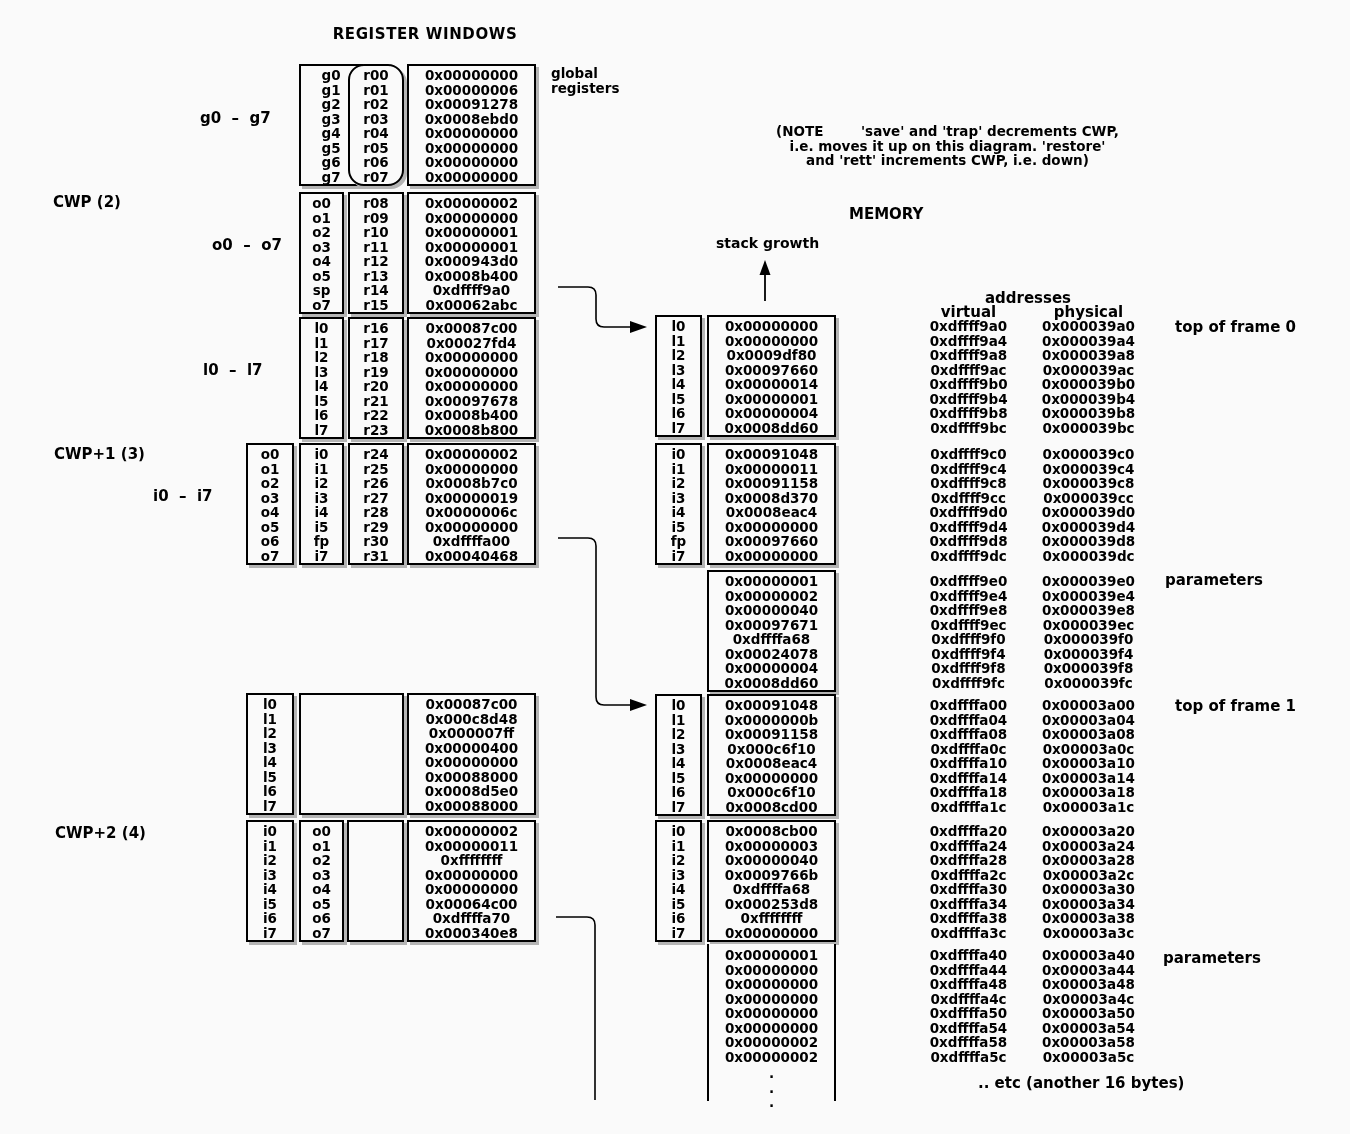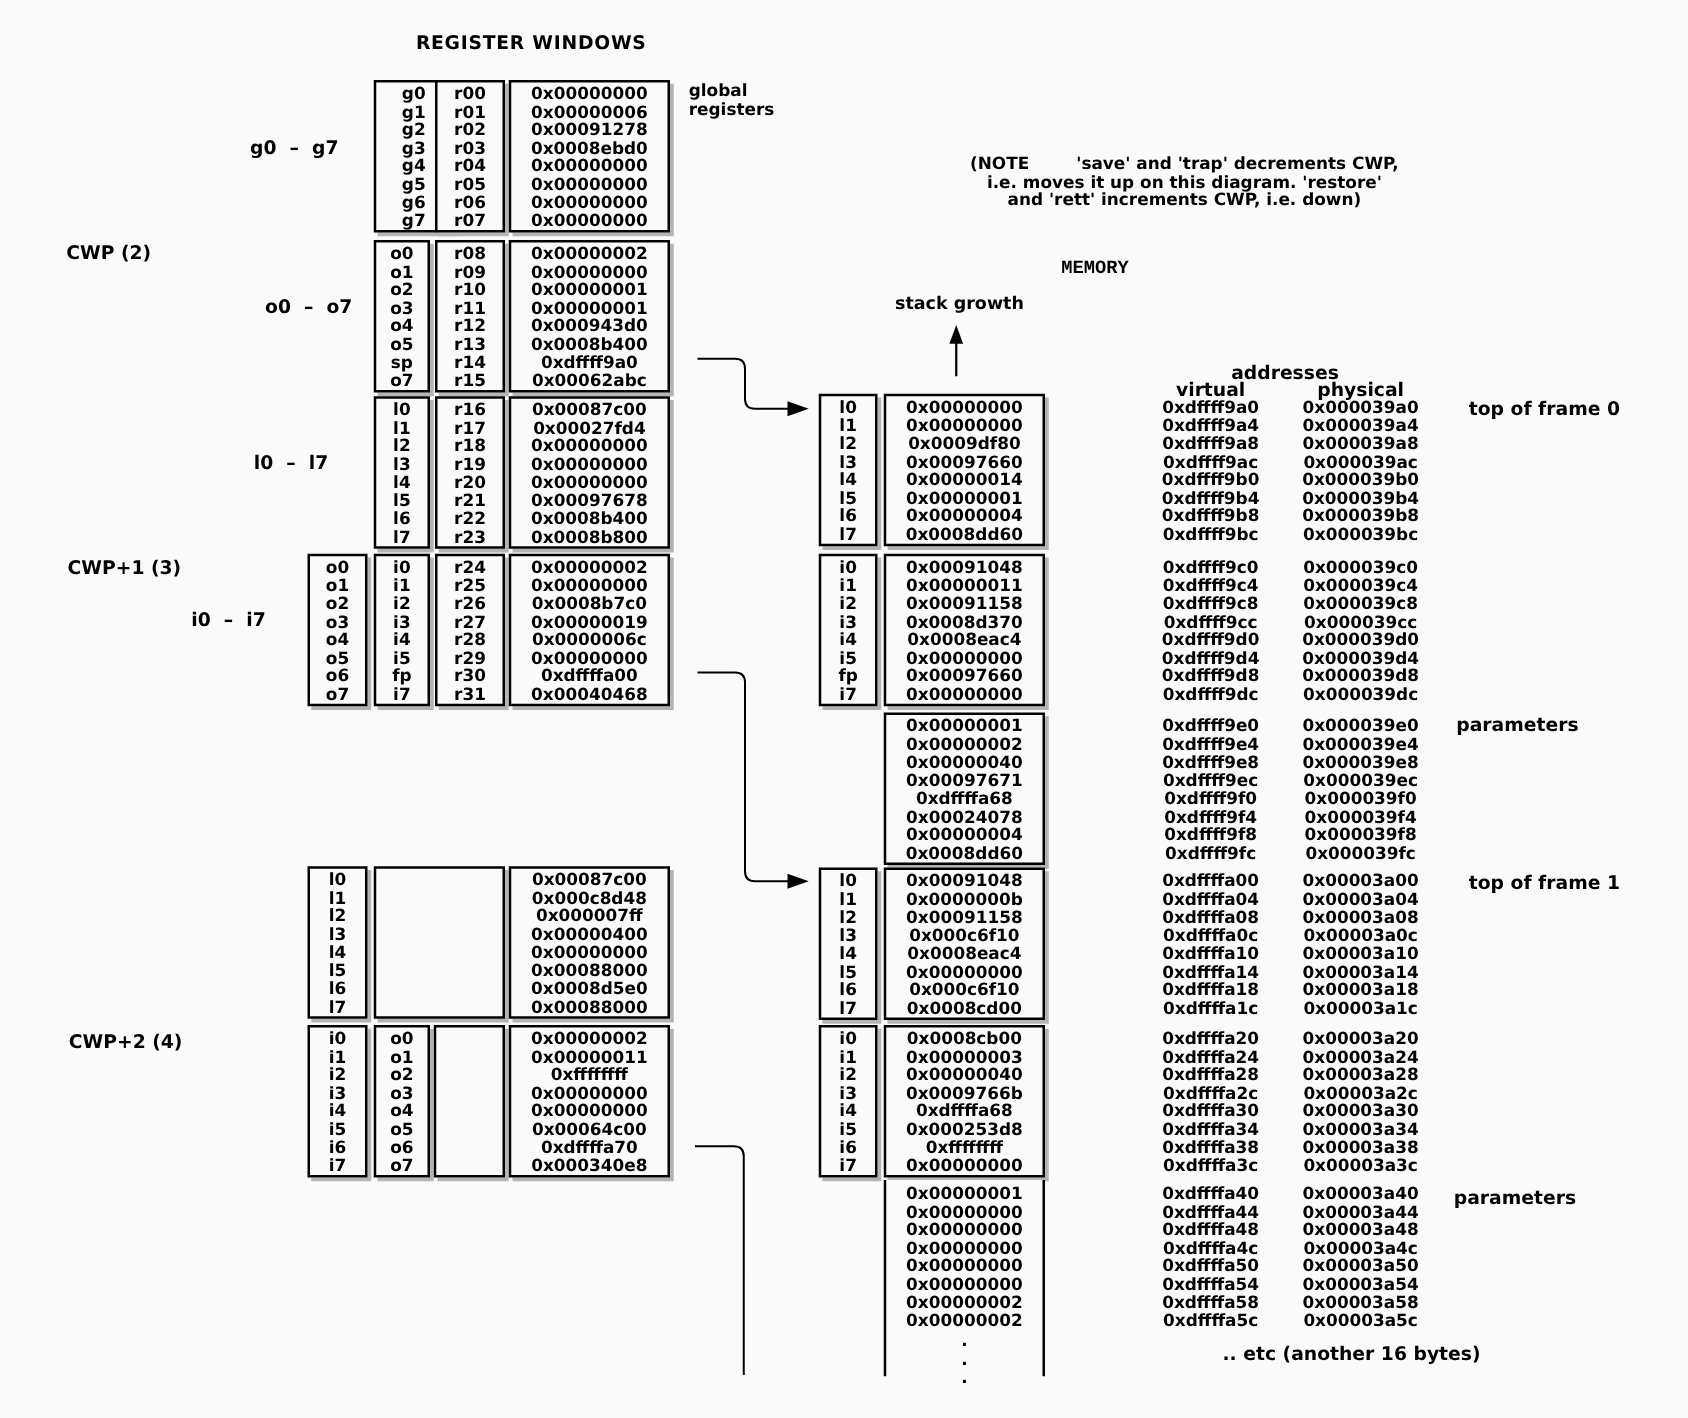--- a/index.html
+++ b/index.html
@@ -35,42 +35,42 @@
     <div class="cell" style="text-align: left;">global</div>
     <div class="cell" style="text-align: left;">registers</div>
   </div>
 
 <div class="plaincol ctr" style="left:745px;top:124px;width:405px;">
     <div class="cell">(NOTE        'save' and 'trap' decrements CWP,</div>
     <div class="cell">i.e. moves it up on this diagram. 'restore'</div>
     <div class="cell">and 'rett' increments CWP, i.e. down)</div>
   </div>
 
-<div class="lbl" style="left:849px;top:207px;font-family:Liberation Mono, monospace;">MEMORY</div>
+<div class="lbl" style="left:849px;top:207px;">MEMORY</div>
 <div class="lbl" style="left:716px;top:236px;font-size:14px;">stack growth</div>
 
 <div class="lbl" style="left:200px;top:111px;">g0  –  g7</div>
 <div class="lbl" style="left:53px;top:195px;text-align:right;">CWP (2)</div>
 <div class="lbl" style="left:202px;top:238px;margin-left:10px;">o0  –  o7</div>
 <div class="lbl" style="left:203px;top:363px;">l0  –  l7</div>
 <div class="lbl" style="left:54px;top:447px;">CWP+1 (3)</div>
 <div class="lbl" style="left:153px;top:489px;">i0  –  i7</div>
 <div class="lbl" style="left:55px;top:826px;">CWP+2 (4)</div>
 
 <div class="box" style="left:299px;top:64px;width:64px;height:122px;">
     <div class="cell">g0</div>
     <div class="cell">g1</div>
     <div class="cell">g2</div>
     <div class="cell">g3</div>
     <div class="cell">g4</div>
     <div class="cell">g5</div>
     <div class="cell">g6</div>
     <div class="cell">g7</div>
   </div>
-<div class="box" style="left:348px;top:64px;width:56px;height:122px;">
+<div class="box" style="left:348px;top:64px;width:56px;height:122px;border-radius:16px;">
     <div class="cell">r00</div>
     <div class="cell">r01</div>
     <div class="cell">r02</div>
     <div class="cell">r03</div>
     <div class="cell">r04</div>
     <div class="cell">r05</div>
     <div class="cell">r06</div>
     <div class="cell">r07</div>
   </div>
 <div class="box" style="left:407px;top:64px;width:129px;height:122px;">

